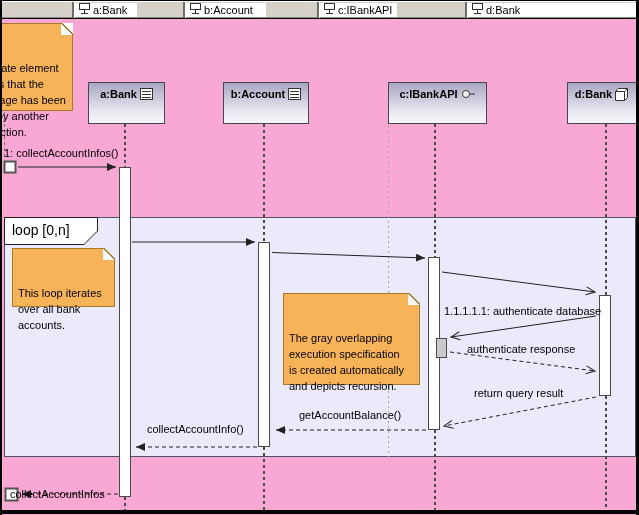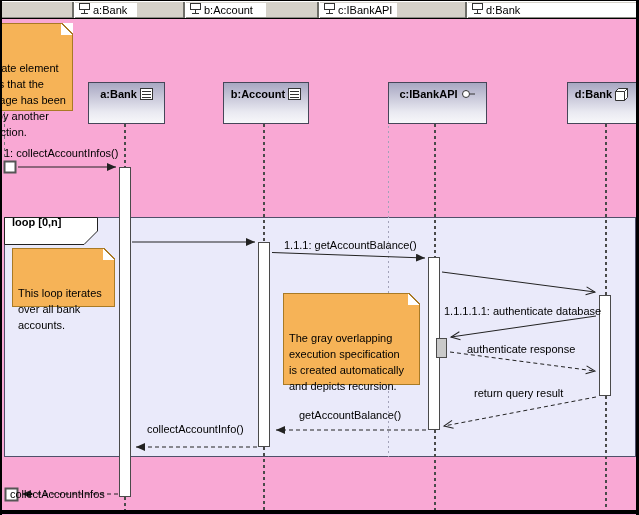--- a/index.html
+++ b/index.html
@@ -20,21 +20,21 @@
   
   .ll{position:absolute;width:2px;z-index:2;
     background:repeating-linear-gradient(to bottom,#4a4a4a 0 3px,transparent 3px 6px);}
   .act{position:absolute;width:12px;background:#fff;border:1px solid #4a4a4a;box-sizing:border-box;z-index:3;}
   .act.gray{background:#c9c9c9;width:11px;z-index:4;}
   .pagebreak{position:absolute;width:1px;z-index:1;
     background:repeating-linear-gradient(to bottom,#a2a2b8 0 2px,transparent 2px 5px);}
   
   .fragment{position:absolute;left:4px;top:217px;width:632px;height:240px;background:#eaeafa;
     border:1px solid #50506a;box-sizing:border-box;z-index:1;}
-  .frag-label{position:absolute;left:12px;top:216px;font-size:11px;font-weight:bold;z-index:6;white-space:nowrap;}
+  .frag-label{position:absolute;left:12px;top:222px;font-size:14px;font-weight:normal;z-index:6;white-space:nowrap;}
   
   .head{position:absolute;top:82px;height:42px;box-sizing:border-box;z-index:7;
     background:linear-gradient(to bottom,#a8a7c2 0%,#e9e9f1 72%,#f7f7fa 100%);
     border:1px solid #464659;display:flex;justify-content:center;align-items:flex-start;
     padding-top:5px;gap:3px;font-size:11px;font-weight:bold;white-space:nowrap;}
   
   .note{position:absolute;background:#f6b357;border:1px solid #a97a25;box-sizing:border-box;
     font-size:11px;line-height:16px;padding:4px 5px;white-space:pre-line;z-index:6;}
   .dogear{position:absolute;top:-1px;right:-1px;width:12px;height:12px;z-index:7;}
   
@@ -205,21 +205,20 @@
   </div>
   <div class="note" style="left:283px;top:293px;width:137px;height:92px">
     <span class="dogear" style="background:linear-gradient(to bottom left,#eaeafa 42%,#a97a25 42%,#a97a25 52%,#ffffff 52%)"></span>
     <span>The gray overlapping
 execution specification
 is created automatically
 and depicts recursion.</span>
   </div>
 
   <div class="msg-label" style="left:4px;top:147px">1: collectAccountInfos()</div>
-  <div class="msg-label" style="left:284px;top:239px">1.1.1: getAccountBalance()</div>
   <div class="msg-label" style="left:444px;top:305px">1.1.1.1.1: authenticate database</div>
   <div class="msg-label" style="left:467px;top:343px">authenticate response</div>
   <div class="msg-label" style="left:474px;top:387px">return query result</div>
   <div class="msg-label" style="left:299px;top:409px">getAccountBalance()</div>
   <div class="msg-label" style="left:147px;top:423px">collectAccountInfo()</div>
   <div class="msg-label" style="left:10px;top:488px">collectAccountInfos</div>
 
   <div class="edge" style="left:0;top:0;width:2px;height:515px"></div>
   <div class="edge" style="left:636px;top:0;width:3px;height:515px"></div>
   <div class="edge" style="left:0;top:510px;width:639px;height:4px"></div>

